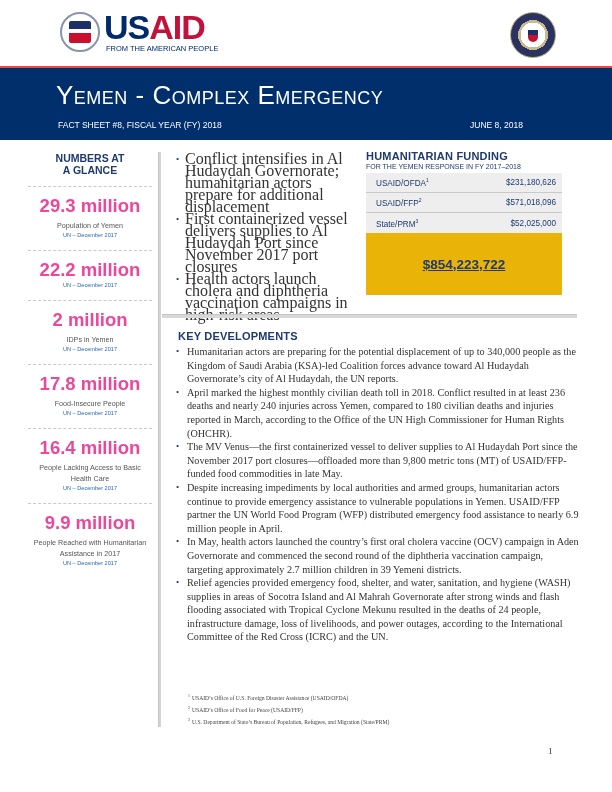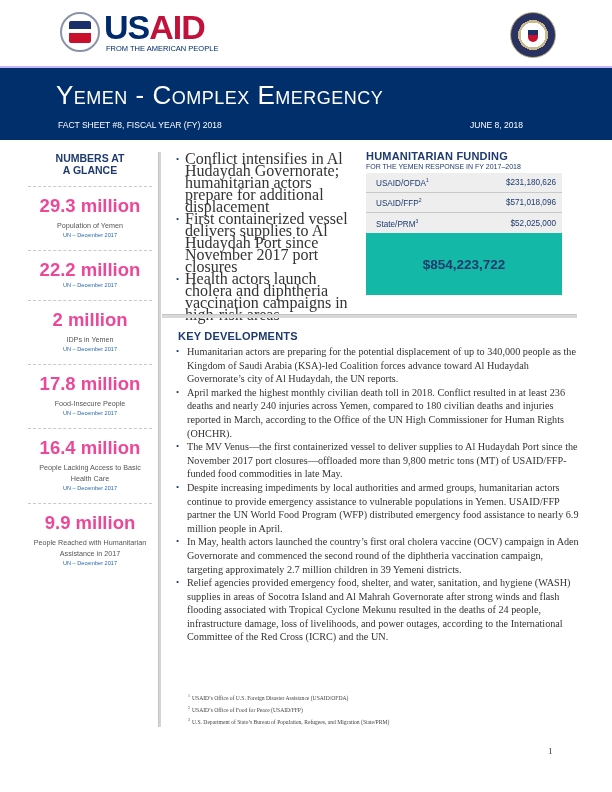--- a/index.html
+++ b/index.html
@@ -13,21 +13,21 @@
   .usaid-seal .inner { width: 22px; height: 22px; background: linear-gradient(#1b2f69 0 35%, #fff 35% 55%, #c8102e 55% 100%); border-radius: 2px; }
   .usaid-word { position: absolute; left: 104px; top: 10px; font-family: "Liberation Sans", sans-serif; font-weight: bold; font-size: 34px; letter-spacing: -1px; line-height: 34px; }
   .usaid-word .us { color: #002a6c; }
   .usaid-word .aid { color: #c2113a; }
   .usaid-tag { position: absolute; left: 106px; top: 44px; font-family: "Liberation Sans", sans-serif; font-size: 7.5px; color: #002a6c; letter-spacing: 0; }
   .state-seal { position: absolute; left: 510px; top: 12px; width: 46px; height: 46px; border-radius: 50%;
     background: radial-gradient(circle, #ffffff 0 40%, #c9b98c 40% 48%, #2a3262 48% 100%); border: 1px solid #b7a97a; }
   .state-seal::after { content: ""; position: absolute; left: 17px; top: 17px; width: 10px; height: 12px; background: linear-gradient(#1b2f69 0 40%, #c8102e 40% 100%); border-radius: 0 0 5px 5px; }
 
   
-  .banner { position: absolute; left: 0; top: 66px; width: 612px; height: 74px; background: #002f6c; border-top: 2px solid #c4b5fd; }
+  .banner { position: absolute; left: 0; top: 66px; width: 612px; height: 74px; background: #002f6c; border-top: 2px solid #ef4444; }
   .banner-title { position: absolute; left: 56px; top: 12px; color: #fff; font-family: "Liberation Sans", sans-serif; font-size: 26px; font-variant: small-caps; letter-spacing: 0.5px; }
   .banner-sub { position: absolute; left: 58px; top: 52px; color: #fff; font-family: "Liberation Sans", sans-serif; font-size: 8.5px; text-transform: uppercase; }
   .banner-date { position: absolute; left: 470px; top: 52px; color: #fff; font-family: "Liberation Sans", sans-serif; font-size: 8.5px; }
 
   
   .left-col { position: absolute; left: 28px; top: 150px; width: 124px; text-align: center; }
   .nag-title { font-family: "Liberation Sans", sans-serif; font-weight: bold; font-size: 10.5px; color: #1e3a6e; line-height: 12px; margin-top: 2px; }
   .stat { border-top: 1px dashed #c9c9c9; padding-top: 8px; margin-top: 10px; }
   .stat:first-of-type { margin-top: 12px; }
   .stat-value { font-family: "Liberation Sans", sans-serif; font-weight: bold; font-size: 18.5px; color: #ec4899; line-height: 22px; }
@@ -42,21 +42,21 @@
   .hl ul { list-style: none; margin-top: 3px; }
   .hl li { position: relative; padding-left: 7px; font-size: 16px; line-height: 12px; color: #333; }
   .hl li::before { content: "•"; position: absolute; left: -2px; top: 0; color: #1e3a6e; font-size: 9px; }
 
   
   .fund { position: absolute; left: 366px; top: 150px; width: 196px; }
   .fund-sub { font-family: "Liberation Sans", sans-serif; font-size: 7px; color: #1e3a6e; margin-top: 1px; }
   .fund-table { margin-top: 3px; background: #eeeeee; }
   .fund-row { display: flex; justify-content: space-between; padding: 0 6px 0 10px; height: 20px; align-items: center; border-bottom: 1px solid #c9c9c9; font-family: "Liberation Sans", sans-serif; font-size: 8.2px; color: #1e3a6e; }
   .fund-row sup { font-size: 5px; }
-  .fund-total { background: #14b8a6; height: 62px; display: flex; align-items: center; justify-content: center; font-family: "Liberation Sans", sans-serif; font-weight: bold; font-size: 13.5px; color: #1e3a6e; }
+  .fund-total { background: #eab308; height: 62px; display: flex; align-items: center; justify-content: center; font-family: "Liberation Sans", sans-serif; font-weight: bold; font-size: 13.5px; color: #1e3a6e; text-decoration: underline; }
 
   .hsep { position: absolute; left: 162px; top: 314px; width: 415px; height: 4px; background: #d8d8d8; border-top: 1px solid #c6c6c6; }
 
   
   .kd { position: absolute; left: 178px; top: 330px; width: 402px; }
   .kd ul { list-style: none; margin-top: 3px; }
   .kd li { position: relative; padding-left: 9px; font-size: 10.2px; line-height: 13.6px; color: #333; margin-bottom: 0px; }
   .kd li::before { content: "•"; position: absolute; left: -2px; top: 0; color: #1e3a6e; font-size: 9px; }
 
   

